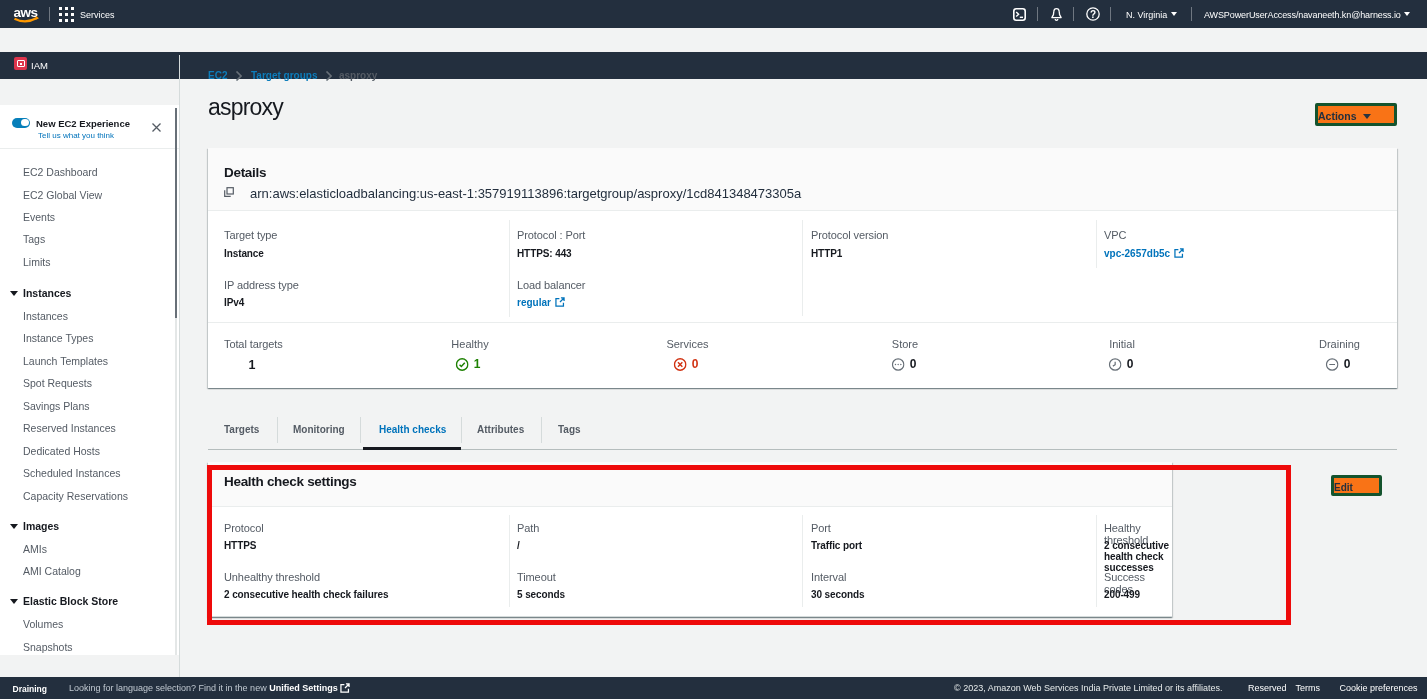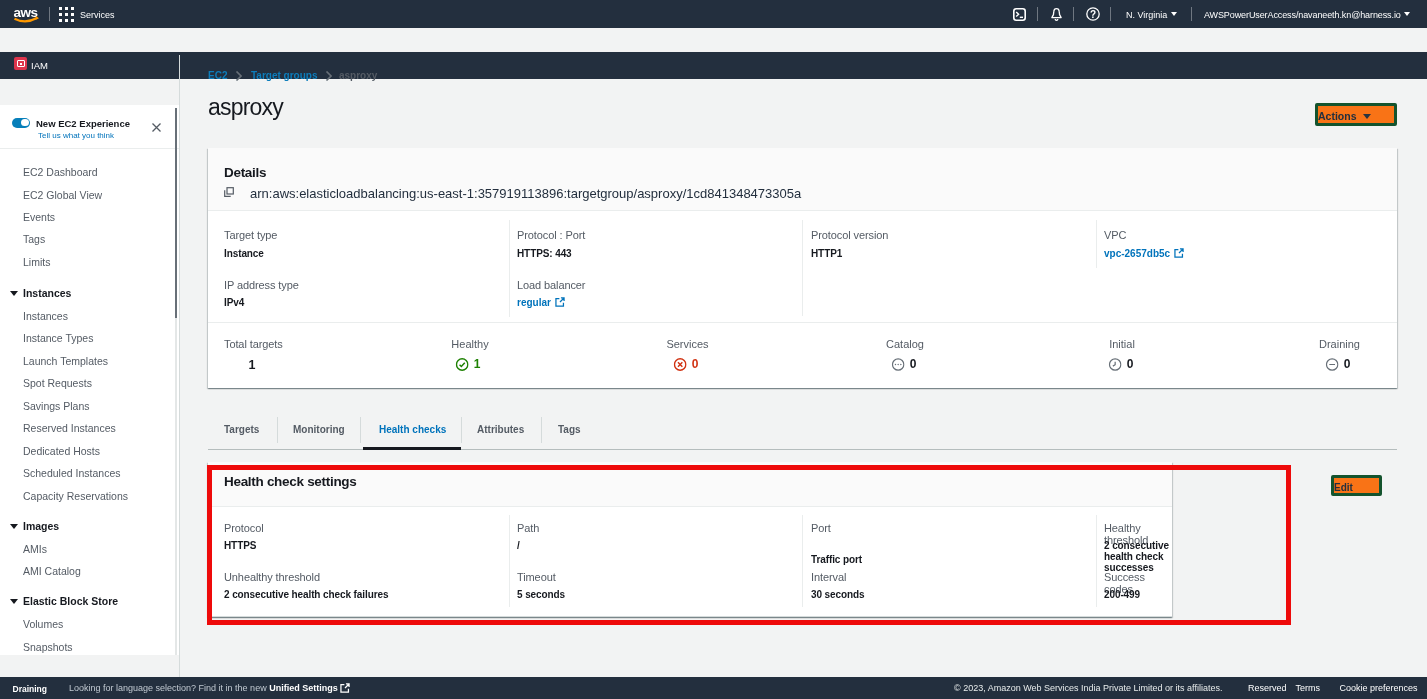--- a/index.html
+++ b/index.html
@@ -180,21 +180,21 @@
   <span>1</span>
 </div>
 <div class="statlbl" style="left:687.5px;top:337.5px">Services</div>
 <div class="statval" style="left:686px;top:357px;color:#d13212">
   <svg width="13" height="13" viewBox="0 0 16 16">
       <circle cx="8" cy="8" r="7" fill="none" stroke="#d13212" stroke-width="1.8"></circle>
       <path d="M5.3 5.3 L10.7 10.7 M10.7 5.3 L5.3 10.7" fill="none" stroke="#d13212" stroke-width="1.8"></path>
     </svg>
   <span>0</span>
 </div>
-<div class="statlbl" style="left:905px;top:337.5px">Catalog</div>
+<div class="statlbl" style="left:905px;top:337.5px">Store</div>
 <div class="statval" style="left:904px;top:357px">
   <svg width="13" height="13" viewBox="0 0 16 16">
       <circle cx="8" cy="8" r="7" fill="none" stroke="#687078" stroke-width="1.5"></circle>
       <circle cx="4.7" cy="8" r="0.9" fill="#687078"></circle>
       <circle cx="8" cy="8" r="0.9" fill="#687078"></circle>
       <circle cx="11.3" cy="8" r="0.9" fill="#687078"></circle>
     </svg>
   <span>0</span>
 </div>
 <div class="statlbl" style="left:1122px;top:337.5px">Initial</div>
@@ -235,21 +235,21 @@
   <div class="vdiv" style="left:888px;top:53px;height:92px"></div>
   <div class="lbl" style="left:16px;top:60px">Protocol</div>
   <div class="val" style="left:16px;top:78px">HTTPS</div>
   <div class="lbl" style="left:16px;top:108.5px">Unhealthy threshold</div>
   <div class="val" style="left:16px;top:126.5px">2 consecutive health check failures</div>
   <div class="lbl" style="left:309px;top:60px">Path</div>
   <div class="val" style="left:309px;top:78px">/</div>
   <div class="lbl" style="left:309px;top:108.5px">Timeout</div>
   <div class="val" style="left:309px;top:126.5px">5 seconds</div>
   <div class="lbl" style="left:603px;top:60px">Port</div>
-  <div class="val" style="left:603px;top:92px">Traffic port</div>
+  <div class="val" style="left:603px;top:78px">Traffic port</div>
   <div class="lbl" style="left:603px;top:108.5px">Interval</div>
   <div class="val" style="left:603px;top:126.5px">30 seconds</div>
   <div class="lbl" style="left:896px;top:60px">Healthy threshold</div>
   <div class="val" style="left:896px;top:78px">2 consecutive health check successes</div>
   <div class="lbl" style="left:896px;top:108.5px">Success codes</div>
   <div class="val" style="left:896px;top:126.5px">200-499</div>
 </div>
 
 <div class="abs" style="left:207px;top:465px;width:1084px;height:160px;border:5px solid #ee0a0a"></div>
 

